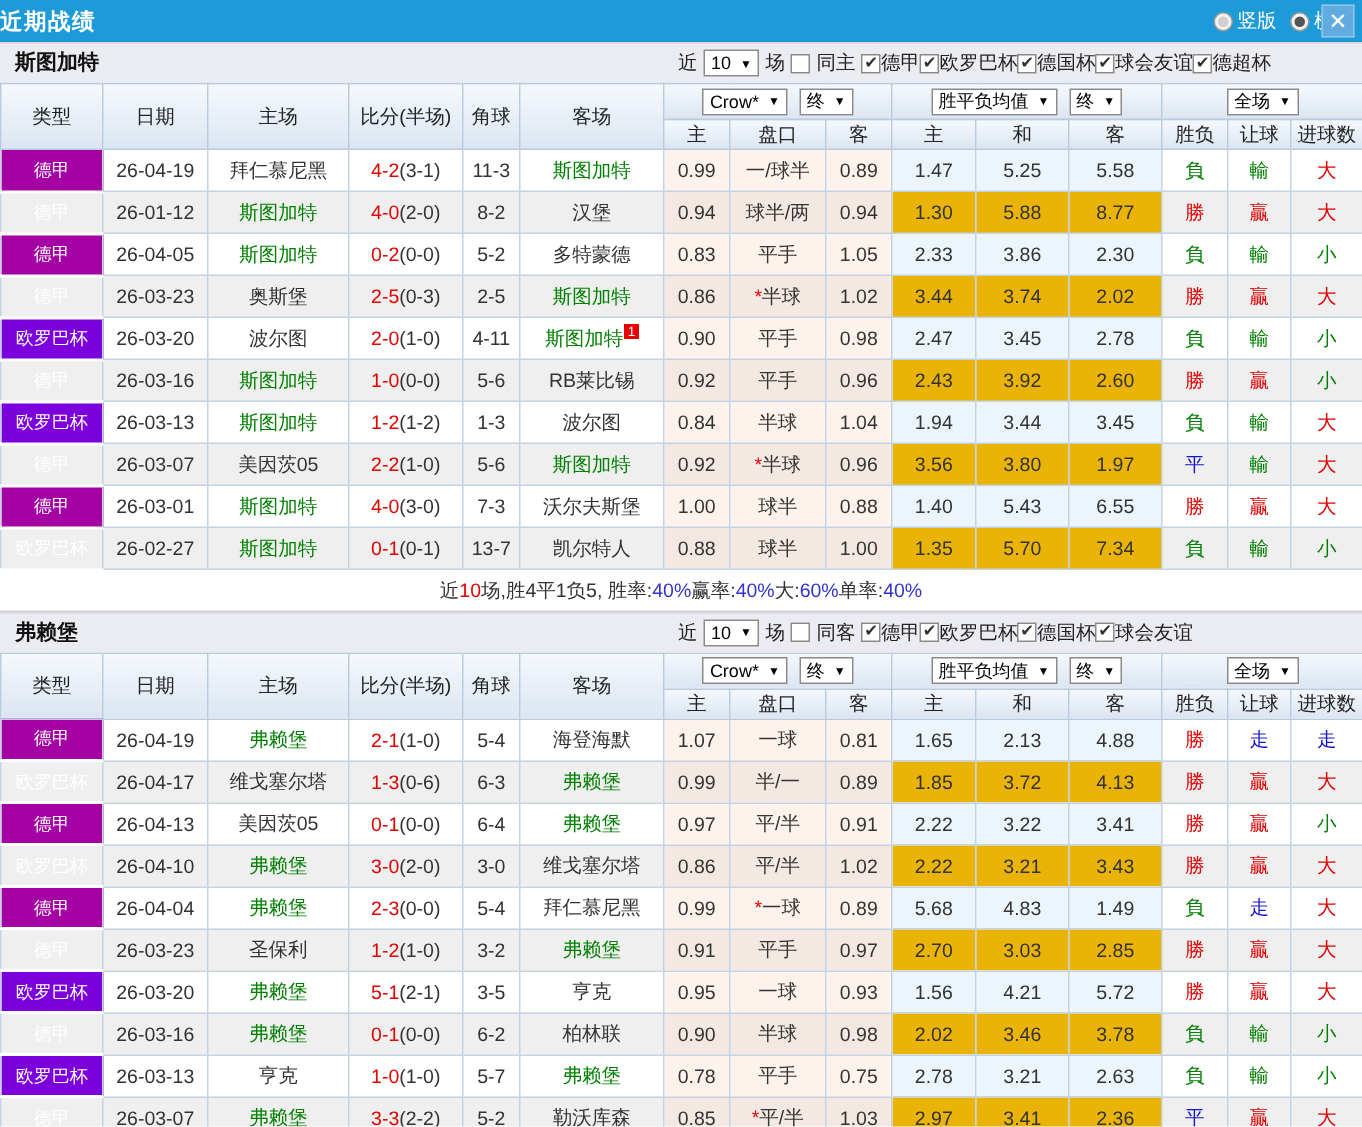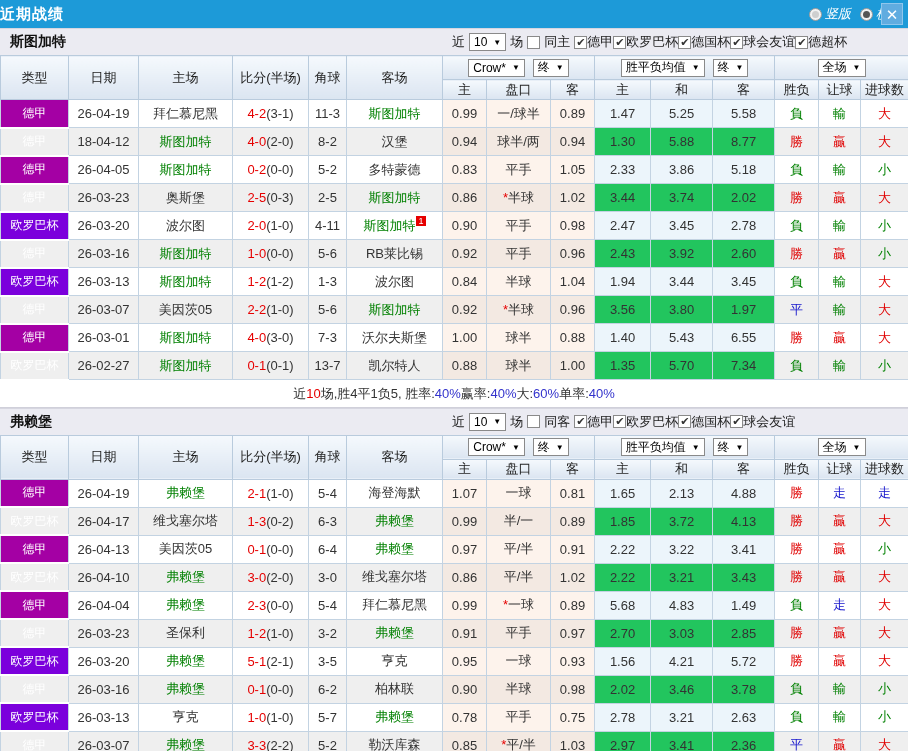--- a/index.html
+++ b/index.html
@@ -13,21 +13,21 @@
   }
   
   .topbar { height:28px; background:var(--c-topbar); position:relative;
     display:flex; align-items:center; justify-content:space-between; color:#fff; }
   .topbar-title { font-weight:bold; font-size:15px; letter-spacing:1px; }
   .radio-group { display:flex; align-items:center; margin-left:6px; gap:3px; font-size:13px; }
   .radio { width:13px; height:13px; border-radius:50%; background:#f2f2f2; border:1px solid #9a9a9a;
     display:inline-flex; align-items:center; justify-content:center; cursor:pointer; }
   .radio .dot { width:7px; height:7px; border-radius:50%; background:#cfcfcf; }
   .radio.checked .dot { background:#555; }
-  .radio-label { margin-right:6px;font-style:italic; }
+  .radio-label { margin-right:6px; }
   .close-btn { position:absolute; right:5px; top:3px; width:22px; height:22px;
     background:#60ace0; border:1px solid #8ec6ec; color:#fff; font-size:15px; font-weight:bold;
     display:flex; align-items:center; justify-content:center; cursor:pointer; line-height:1; }
   
   .section-bar { height:27px; background:#ebebf2; border-top:1px solid #d6d6e0;
     position:relative; display:flex; align-items:center; font-size:13px; color:#222; }
   .team-name { font-weight:bold; font-size:14px; margin-left:10px; color:#111; }
   .controls { position:absolute; left:452px; top:0; height:100%; display:flex; align-items:center; gap:4px; white-space:nowrap; }
   .sel { display:inline-flex; align-items:center; gap:6px; border:1px solid #8a8a8a; background:#fff;
     height:18px; padding:0 4px; font-size:12px; color:#000; cursor:pointer; }
@@ -41,21 +41,21 @@
     font-weight:normal; color:#222; font-size:13px; padding:0; }
   thead tr.group th { height:24px; }
   thead tr.sub th { height:20px; }
   .hdr-sels { display:flex; align-items:center; justify-content:center; gap:8px; }
   tbody td { border:1px solid #c3d3e2; text-align:center; height:28px; padding:0;
     font-size:13px; color:#333; }
   tr.even td { background:#efefef; }
   td.crow { background:#fdf3ec; }
   tr.even td.crow { background:#f3e9e2; }
   td.avg { background:#ecf5fb;text-align:center; }
-  tr.even td.avg { background:#22c55e; }
+  tr.even td.avg { background:#eab308; }
   td.lg { color:#fff; font-size:12px; border-bottom:2px solid #fff; border-top:none; }
   td.lg-dj { background:var(--c-dj); }
   td.lg-ob { background:var(--c-ob); }
   .team-green { color:var(--c-teamgreen); }
   .score-red { color:#e60000; }
   .score-half { color:#333; }
   .star { color:#e60000; }
   .c-r { color:var(--c-red); }
   .c-g { color:var(--c-green); }
   .c-b { color:var(--c-blue); }
@@ -204,21 +204,21 @@
         <td class="crow">0.89</td>
         <td class="avg">1.47</td>
         <td class="avg">5.25</td>
         <td class="avg">5.58</td>
         <td class="c-g">負</td>
         <td class="c-g">輸</td>
         <td class="c-r">大</td>
       </tr>
       <tr class="even">
         <td class="lg lg-dj">德甲</td>
-        <td>18-04-12</td>
+        <td>26-01-12</td>
         <td><span class="team-green">斯图加特</span></td>
         <td><span class="score-red">4-0</span><span class="score-half">(2-0)</span></td>
         <td>8-2</td>
         <td><span>汉堡</span></td>
         <td class="crow">0.94</td>
         <td class="crow"><span>球半/两</span></td>
         <td class="crow">0.94</td>
         <td class="avg">1.30</td>
         <td class="avg">5.88</td>
         <td class="avg">8.77</td>
@@ -231,21 +231,21 @@
         <td>26-04-05</td>
         <td><span class="team-green">斯图加特</span></td>
         <td><span class="score-red">0-2</span><span class="score-half">(0-0)</span></td>
         <td>5-2</td>
         <td><span>多特蒙德</span></td>
         <td class="crow">0.83</td>
         <td class="crow"><span>平手</span></td>
         <td class="crow">1.05</td>
         <td class="avg">2.33</td>
         <td class="avg">3.86</td>
-        <td class="avg">5.18</td>
+        <td class="avg">2.30</td>
         <td class="c-g">負</td>
         <td class="c-g">輸</td>
         <td class="c-g">小</td>
       </tr>
       <tr class="even">
         <td class="lg lg-dj">德甲</td>
         <td>26-03-23</td>
         <td><span>奥斯堡</span></td>
         <td><span class="score-red">2-5</span><span class="score-half">(0-3)</span></td>
         <td>2-5</td>
@@ -496,21 +496,21 @@
         <td class="avg">2.13</td>
         <td class="avg">4.88</td>
         <td class="c-r">勝</td>
         <td class="c-b">走</td>
         <td class="c-b">走</td>
       </tr>
       <tr class="even">
         <td class="lg lg-ob">欧罗巴杯</td>
         <td>26-04-17</td>
         <td><span>维戈塞尔塔</span></td>
-        <td><span class="score-red">1-3</span><span class="score-half">(0-2)</span></td>
+        <td><span class="score-red">1-3</span><span class="score-half">(0-6)</span></td>
         <td>6-3</td>
         <td><span class="team-green">弗赖堡</span></td>
         <td class="crow">0.99</td>
         <td class="crow"><span>半/一</span></td>
         <td class="crow">0.89</td>
         <td class="avg">1.85</td>
         <td class="avg">3.72</td>
         <td class="avg">4.13</td>
         <td class="c-r">勝</td>
         <td class="c-r">贏</td>

